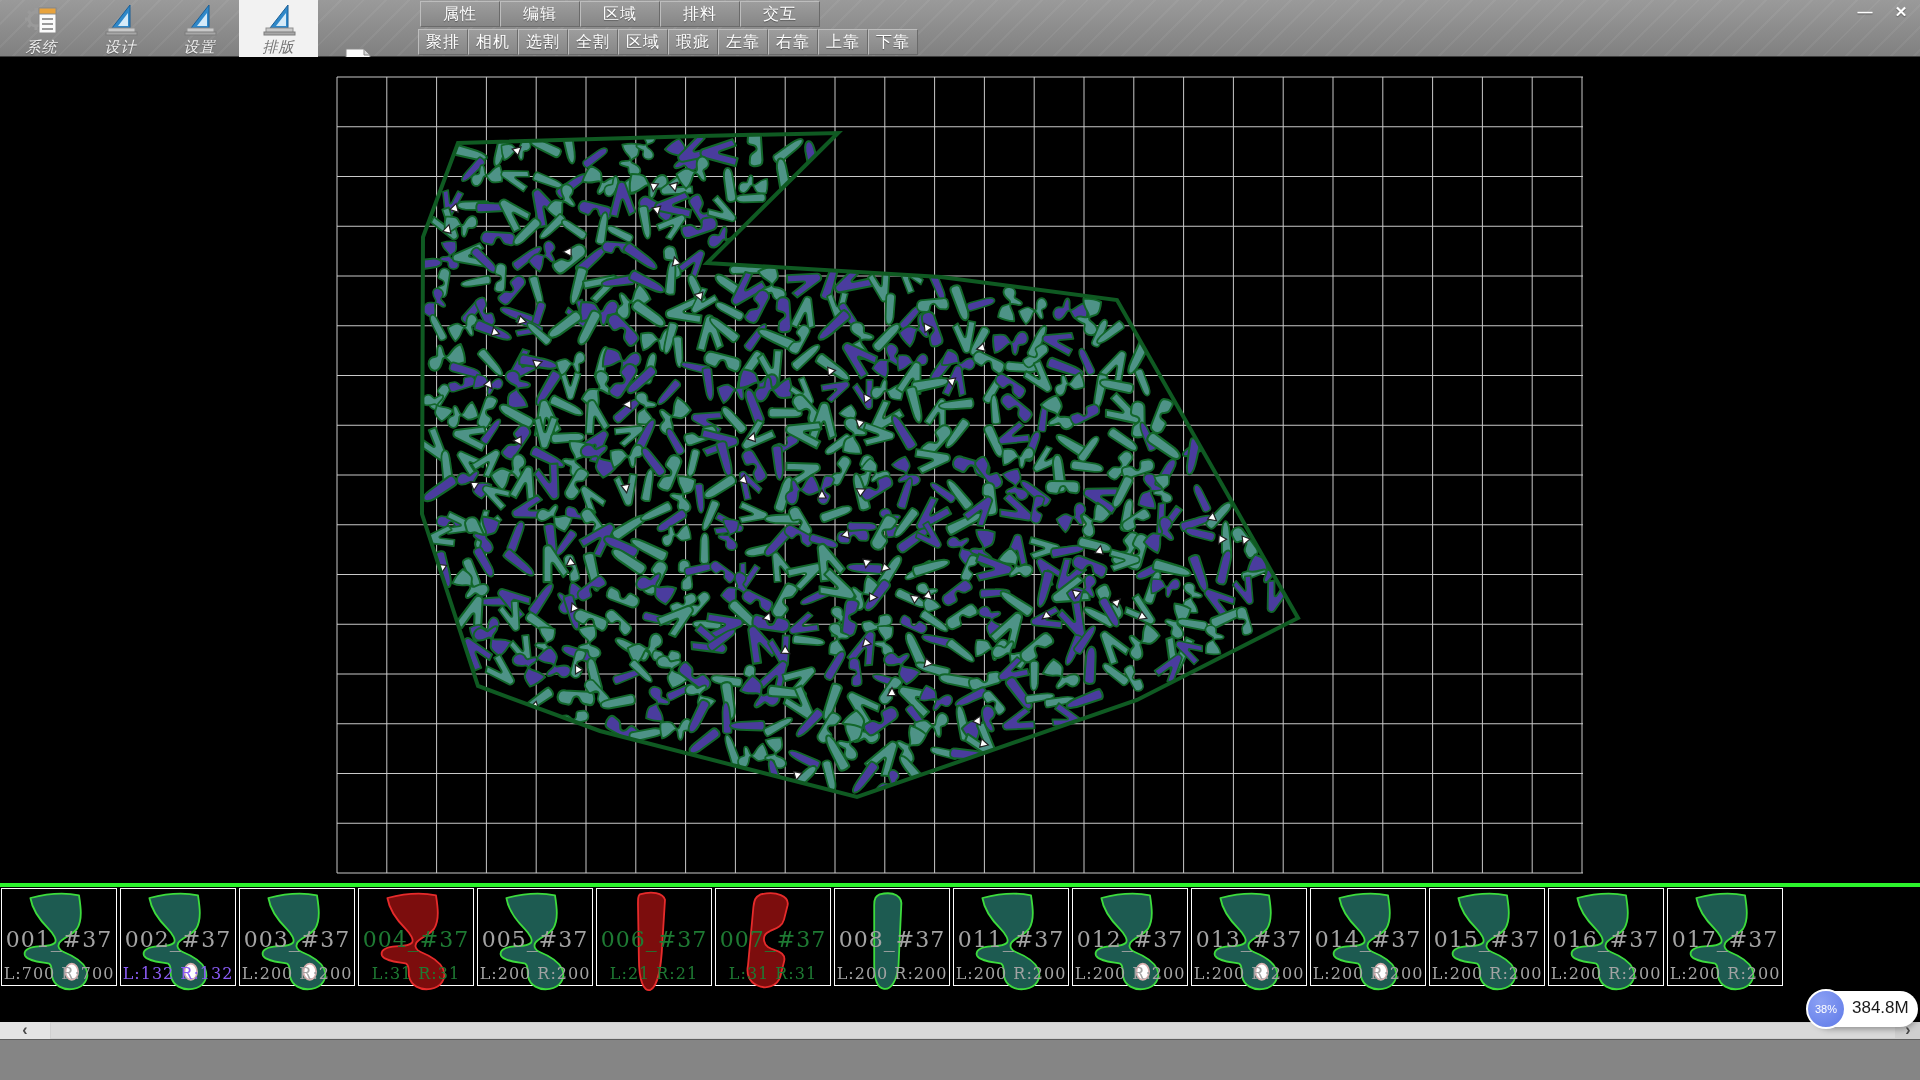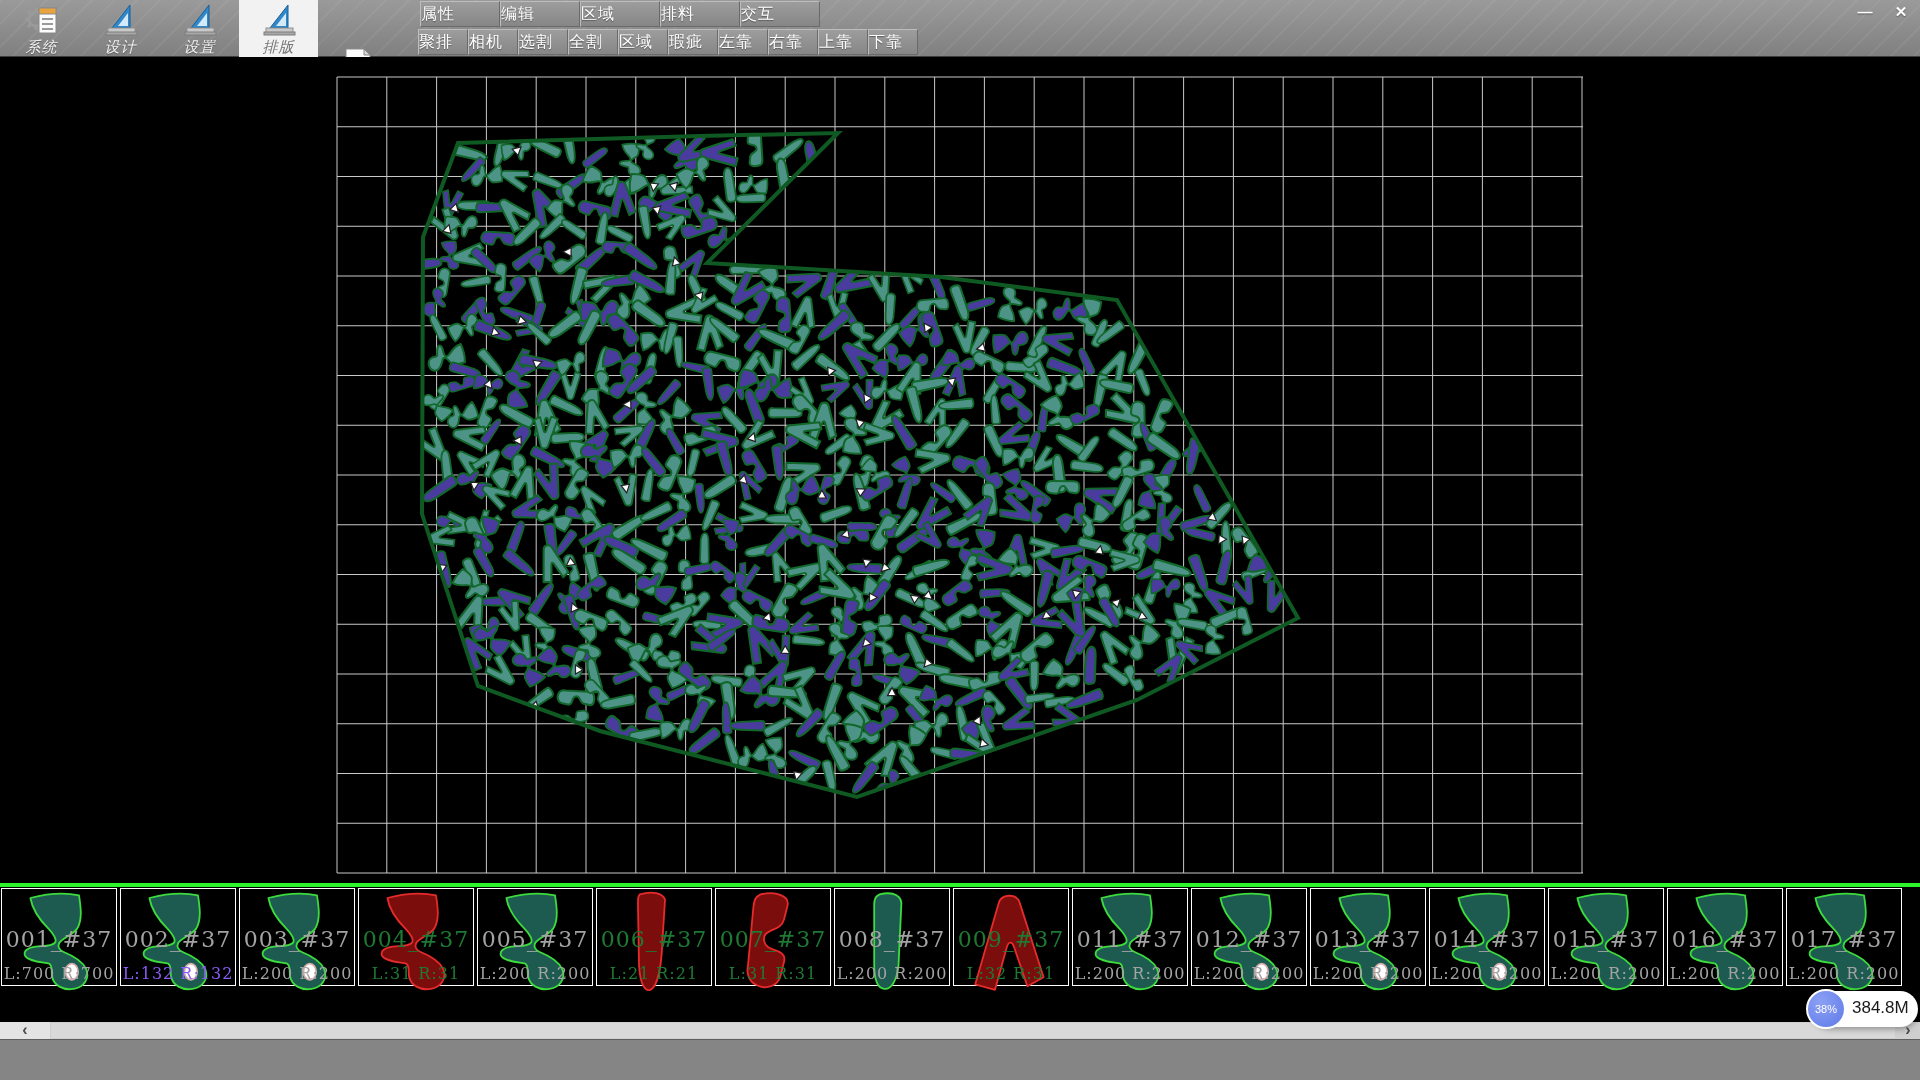--- a/index.html
+++ b/index.html
@@ -18,21 +18,21 @@
   }
   .bigtab.active { background:#f2f2f2; }
   .bigtab .icon { display:block; margin:2px auto 0 auto; width:36px; height:36px; }
   .bigtab .lbl { display:block; font-size:15px; color:#efefef; letter-spacing:1px; text-shadow:0 1px 1px rgba(0,0,0,0.35);font-style:italic; }
   .bigtab.active .lbl { color:#737373; text-shadow:none; }
 
   .menurow { position:absolute; display:flex; }
   #menurow1 { left:420px; top:1px; height:27px; }
   #menurow2 { left:418px; top:29px; height:40px; }
   .mbtn {
-    height:26px; color:#fff; font-size:16px; text-align:left; line-height:24px;
+    height:26px; color:#fff; font-size:16px; text-align:center; line-height:24px;
     background:linear-gradient(#9d9d9d,#868686);
     border:1px solid; border-color:#bdbdbd #6a6a6a #6a6a6a #bdbdbd;
     text-shadow:0 1px 1px rgba(0,0,0,0.4); cursor:pointer; letter-spacing:1px;
   }
   #menurow1 .mbtn { width:80px; }
   #menurow2 .mbtn { width:50px; }
 
   #wincontrols { position:absolute; right:4px; top:2px; display:flex; gap:6px; }
   .winbtn { width:30px; height:20px; color:#fff; font-size:15px; font-weight:bold; text-align:center; line-height:20px; cursor:pointer; text-shadow:0 1px 1px rgba(0,0,0,0.4);}
 
@@ -940,29 +940,20 @@
             <g transform="translate(14,0) scale(0.9)">
               <path d="M34,6 C50,2 60,8 58,20 L55,85 C53,102 47,112 39,111 C31,110 28,98 28,84 L28,18 C28,10 30,8 34,6 Z" fill="#1d5b51" stroke="#3ddc3d" stroke-width="2" stroke-linejoin="round"></path>
             </g>
           </svg>
           <div class="thumb-name" style="color:#a3a3a3">008_#37</div>
           <div class="thumb-lr" style="color:#a3a3a3">L:200 R:200</div>
         </div>
         <div class="thumb-cell">
           <svg width="114" height="112" viewBox="0 0 114 112">
             <g transform="translate(14,0) scale(0.9)">
-              <path d="M8,106 L34,16 C37,5 53,5 57,14 L84,98 L66,108 L51,64 C49,58 45,58 43,65 L30,112 Z" fill="#7c0d0d" stroke="#e62b2b" stroke-width="2" stroke-linejoin="round"></path>
-            </g>
-          </svg>
-          <div class="thumb-name" style="color:#1e7a33">009_#37</div>
-          <div class="thumb-lr" style="color:#1e7a33">L:32 R:31</div>
-        </div>
-        <div class="thumb-cell">
-          <svg width="114" height="112" viewBox="0 0 114 112">
-            <g transform="translate(14,0) scale(0.9)">
               <path d="M16,10 C35,5 55,4 70,7 C72,20 74,34 68,44 C62,52 52,54 48,60 C46,64 48,68 53,70 C63,74 74,80 78,89 C82,99 76,109 64,111 C52,113 42,107 40,97 C39,91 41,86 37,83 C27,81 13,80 10,74 C8,69 13,65 22,64 C31,63 39,64 43,60 C46,57 42,50 36,44 C24,32 18,22 16,10 Z" fill="#1d5b51" stroke="#3ddc3d" stroke-width="2" stroke-linejoin="round"></path>
             </g>
           </svg>
           <div class="thumb-name" style="color:#a3a3a3">011_#37</div>
           <div class="thumb-lr" style="color:#a3a3a3">L:200 R:200</div>
         </div>
         <div class="thumb-cell">
           <svg width="114" height="112" viewBox="0 0 114 112">
             <g transform="translate(14,0) scale(0.9)">
               <path d="M16,10 C35,5 55,4 70,7 C72,20 74,34 68,44 C62,52 52,54 48,60 C46,64 48,68 53,70 C63,74 74,80 78,89 C82,99 76,109 64,111 C52,113 42,107 40,97 C39,91 41,86 37,83 C27,81 13,80 10,74 C8,69 13,65 22,64 C31,63 39,64 43,60 C46,57 42,50 36,44 C24,32 18,22 16,10 Z" fill="#1d5b51" stroke="#3ddc3d" stroke-width="2" stroke-linejoin="round"></path>

